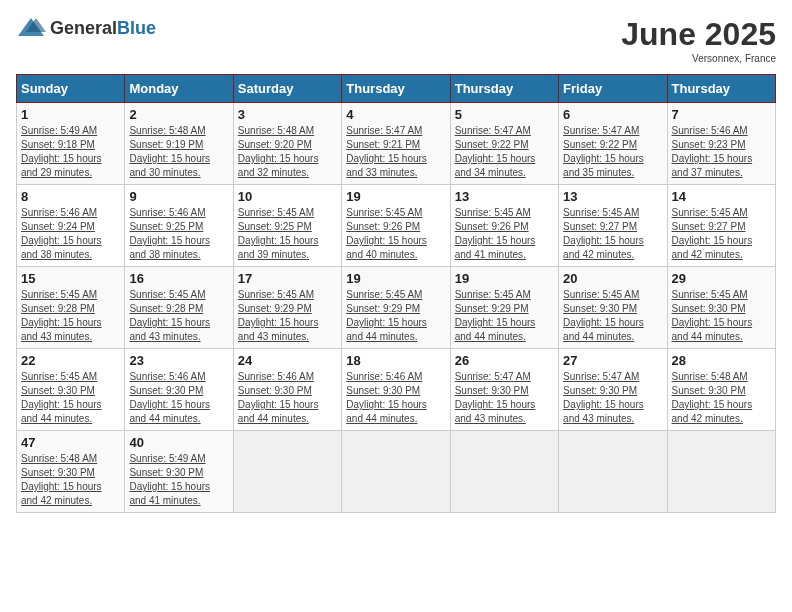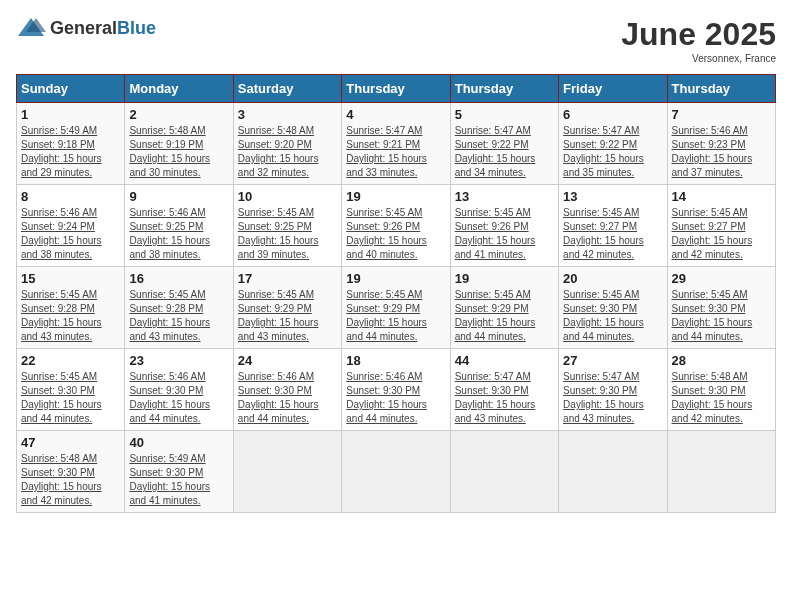--- a/index.html
+++ b/index.html
@@ -138,21 +138,21 @@
         <td><span class="day-num">19</span><span class="day-info">Sunrise: 5:45 AM<br>Sunset: 9:29 PM<br>Daylight: 15 hours<br>and 44 minutes.</span></td>
         <td><span class="day-num">19</span><span class="day-info">Sunrise: 5:45 AM<br>Sunset: 9:29 PM<br>Daylight: 15 hours<br>and 44 minutes.</span></td>
         <td><span class="day-num">20</span><span class="day-info">Sunrise: 5:45 AM<br>Sunset: 9:30 PM<br>Daylight: 15 hours<br>and 44 minutes.</span></td>
         <td><span class="day-num">29</span><span class="day-info">Sunrise: 5:45 AM<br>Sunset: 9:30 PM<br>Daylight: 15 hours<br>and 44 minutes.</span></td>
       </tr>
       <tr>
         <td><span class="day-num">22</span><span class="day-info">Sunrise: 5:45 AM<br>Sunset: 9:30 PM<br>Daylight: 15 hours<br>and 44 minutes.</span></td>
         <td><span class="day-num">23</span><span class="day-info">Sunrise: 5:46 AM<br>Sunset: 9:30 PM<br>Daylight: 15 hours<br>and 44 minutes.</span></td>
         <td><span class="day-num">24</span><span class="day-info">Sunrise: 5:46 AM<br>Sunset: 9:30 PM<br>Daylight: 15 hours<br>and 44 minutes.</span></td>
         <td><span class="day-num">18</span><span class="day-info">Sunrise: 5:46 AM<br>Sunset: 9:30 PM<br>Daylight: 15 hours<br>and 44 minutes.</span></td>
-        <td><span class="day-num">44</span><span class="day-info">Sunrise: 5:47 AM<br>Sunset: 9:30 PM<br>Daylight: 15 hours<br>and 43 minutes.</span></td>
+        <td><span class="day-num">26</span><span class="day-info">Sunrise: 5:47 AM<br>Sunset: 9:30 PM<br>Daylight: 15 hours<br>and 43 minutes.</span></td>
         <td><span class="day-num">27</span><span class="day-info">Sunrise: 5:47 AM<br>Sunset: 9:30 PM<br>Daylight: 15 hours<br>and 43 minutes.</span></td>
         <td><span class="day-num">28</span><span class="day-info">Sunrise: 5:48 AM<br>Sunset: 9:30 PM<br>Daylight: 15 hours<br>and 42 minutes.</span></td>
       </tr>
       <tr>
         <td><span class="day-num">47</span><span class="day-info">Sunrise: 5:48 AM<br>Sunset: 9:30 PM<br>Daylight: 15 hours<br>and 42 minutes.</span></td>
         <td><span class="day-num">40</span><span class="day-info">Sunrise: 5:49 AM<br>Sunset: 9:30 PM<br>Daylight: 15 hours<br>and 41 minutes.</span></td>
         <td class="empty-cell"></td>
         <td class="empty-cell"></td>
         <td class="empty-cell"></td>
         <td class="empty-cell"></td>

